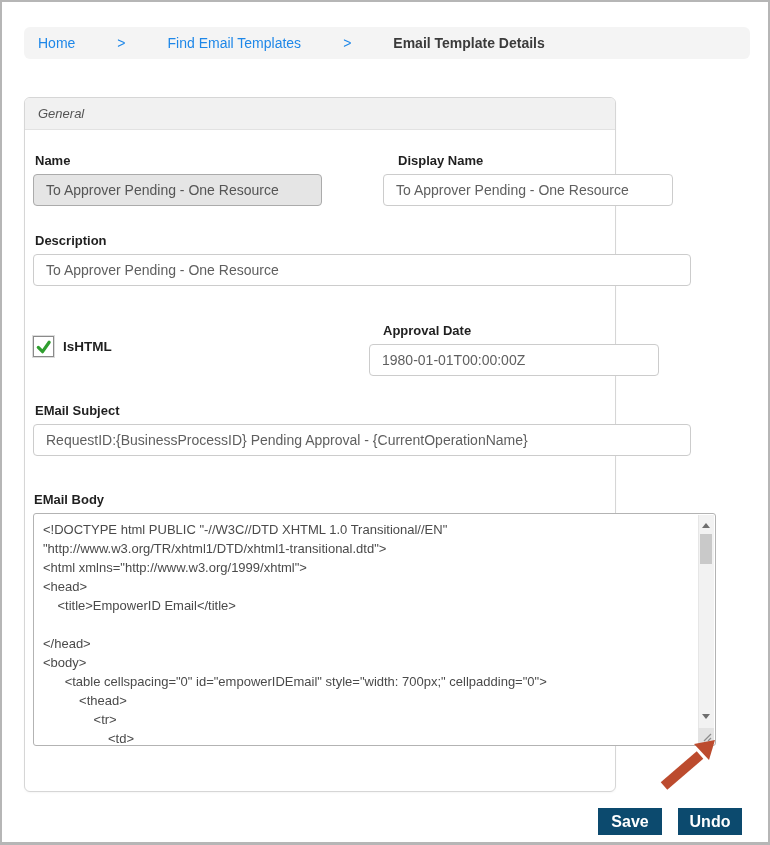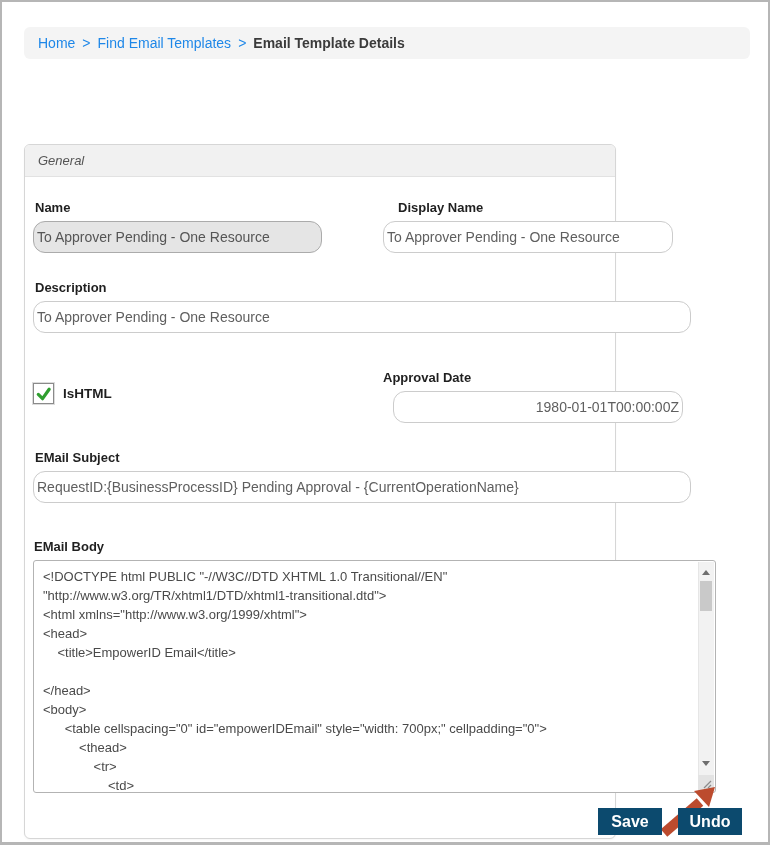--- a/index.html
+++ b/index.html
@@ -5,41 +5,40 @@
   * { margin:0; padding:0; box-sizing:border-box; }
   body { background:#fff; font-family:"Liberation Sans", sans-serif; }
   .page {
     position:relative; width:770px; height:845px; background:#fff;
     border:2px solid #b6b6b6; border-bottom-width:3px; overflow:hidden;
   }
   
   .crumbbar {
     position:absolute; left:22px; top:25px; width:726px; height:32px;
     background:#f4f4f4; border-radius:6px; display:flex; align-items:center;
-    padding:0 14px; font-size:14px;
+    padding:0 14px; font-size:14px;gap:35px;
   }
   .crumb-link { color:#1e87e8; text-decoration:none; cursor:pointer; }
   .crumb-sep { color:#1e87e8; margin:0 7px; }
   .crumb-current { color:#3b3b3b; font-weight:bold; }
   
   .panel {
     position:absolute; left:22px; top:95px; width:592px; height:695px;
     background:#fff; border:1px solid #d6d6d6; border-radius:6px;
     box-shadow:0 1px 2px rgba(0,0,0,0.04);
-    margin-top:47px;
   }
   .panel-header {
     height:32px; line-height:32px; background:#f1f1f1;
     border-bottom:1px solid #e2e2e2; border-radius:5px 5px 0 0;
     font-style:italic; color:#555; padding:0 13px; font-size:13px;
   }
   .fld-label { position:absolute; font-size:13px; font-weight:bold; color:#1f1f1f; }
   .fld-input {
-    position:absolute; height:32px; border:1px solid #ccc; border-radius:12px;
-    padding:0 3px; font-size:14px; color:#5f5f5f; background:#fff;
+    position:absolute; height:32px; border:1px solid #ccc; border-radius:4px;
+    padding:0 12px; font-size:14px; color:#5f5f5f; background:#fff;
     font-family:"Liberation Sans", sans-serif;
   }
   .fld-input:disabled, .fld-input.disabled {
     background:#e5e5e5; border-color:#ababab; color:#555; opacity:1;
   }
   
   .cb {
     position:absolute; left:8px; top:238px; width:21px; height:21px;
     background:#fff; border:1px solid #8a8a8a; box-shadow:0 0 0 1px #dcdcdc;
     display:flex; align-items:center; justify-content:center; cursor:pointer;
@@ -99,21 +98,21 @@
     <input class="fld-input" style="left: 8px; top: 156px; width: 658px;" value="To Approver Pending - One Resource">
 
     <span class="cb">
       <svg width="17" height="17" viewBox="0 0 18 18">
         <polyline points="3.5,10 8,14.5 15,4.5" fill="none" stroke="#2f9e2f" stroke-width="3.4" stroke-linecap="round" stroke-linejoin="round"></polyline>
       </svg>
     </span>
     <label class="cb-label">IsHTML</label>
 
     <label class="fld-label" style="left:358px; top:225px;">Approval Date</label>
-    <input class="fld-input" style="left: 368px; top: 246px; width: 290px; text-align: right;" value="1980-01-01T00:00:00Z">
+    <input class="fld-input" style="left: 344px; top: 246px; width: 290px;" value="1980-01-01T00:00:00Z">
 
     <label class="fld-label" style="left:10px; top:305px;">EMail Subject</label>
     <input class="fld-input" style="left: 8px; top: 326px; width: 658px;" value="RequestID:{BusinessProcessID} Pending Approval - {CurrentOperationName}">
 
     <label class="fld-label" style="left:9px; top:394px;">EMail Body</label>
     <div class="bodyarea">
       <pre>&lt;!DOCTYPE html PUBLIC "-//W3C//DTD XHTML 1.0 Transitional//EN"
 "http://www.w3.org/TR/xhtml1/DTD/xhtml1-transitional.dtd"&gt;
 &lt;html xmlns="http://www.w3.org/1999/xhtml"&gt;
 &lt;head&gt;

